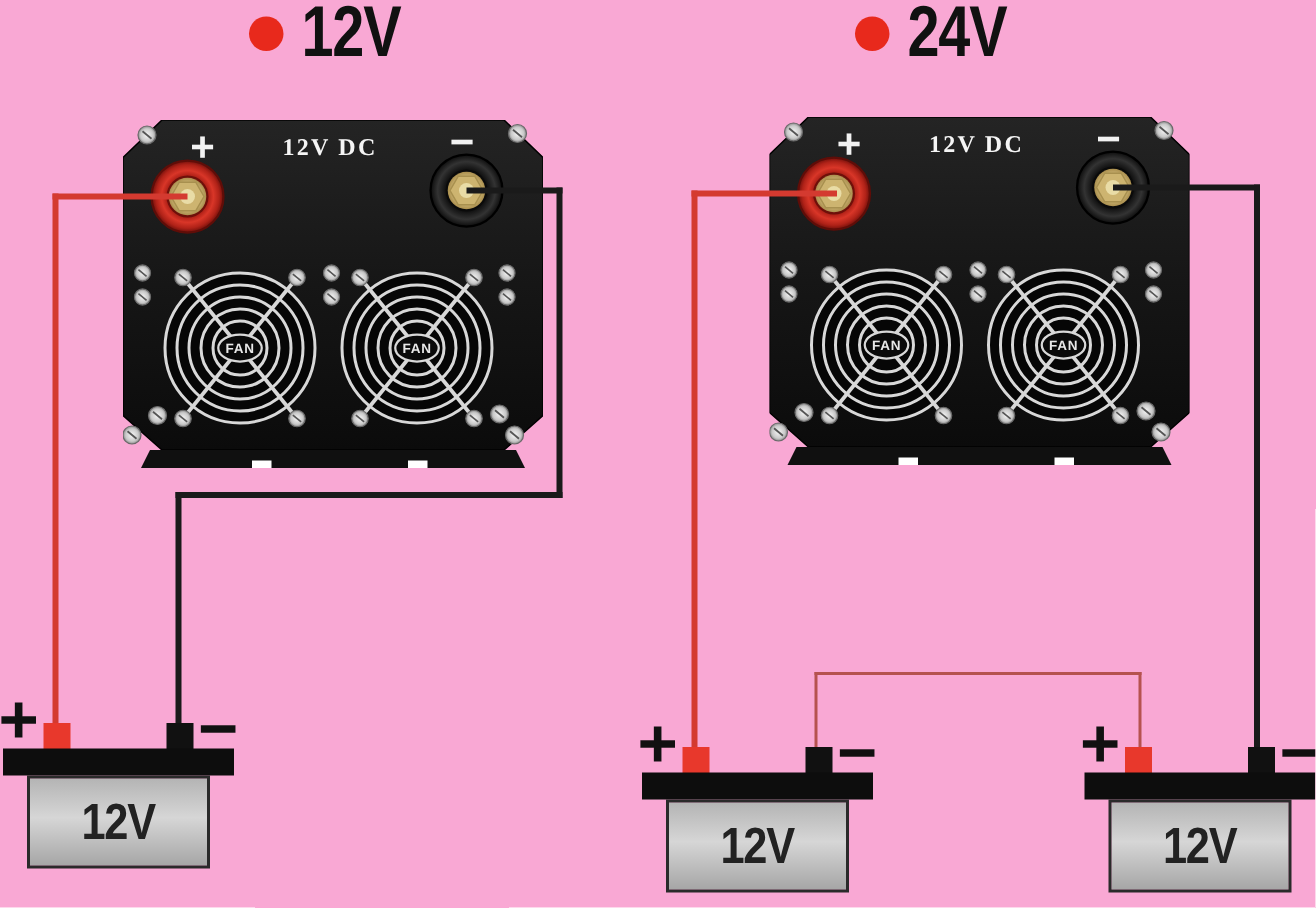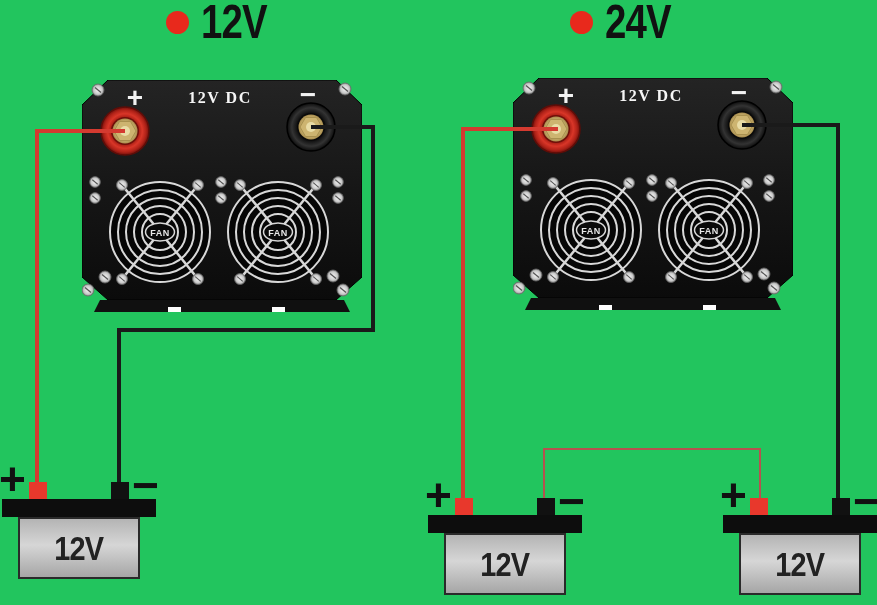--- a/index.html
+++ b/index.html
@@ -5,21 +5,21 @@
   :root{
     --title-dot:#e8291c;
     --wire-positive:#d43a30;
     --wire-negative:#1a1a1a;
     --wire-series-link:#b5524f;
     --battery-body:#c4c4c4;
     --battery-post-positive:#e8382c;
     --battery-post-negative:#111111;
   }
   html,body{margin:0;padding:0;background:#fff;}
-  .canvas{position:relative;width:877px;height:605px;background:#22c55e;overflow:hidden;
+  .canvas{position:relative;width:877px;height:605px;background:#f9a8d4;overflow:hidden;
           font-family:"Liberation Sans",sans-serif;}
   
   .title{position:absolute;display:flex;align-items:center;gap:12px;height:48px;top:-2px;}
   .dot{width:23px;height:23px;border-radius:50%;background:var(--title-dot,#e8291c);flex:0 0 auto;}
   .title-text{font-weight:bold;font-size:48px;color:#111;display:inline-block;
               transform:scaleX(.8);transform-origin:left center;letter-spacing:-1px;line-height:48px;}
   
   .wire{position:absolute;}
   .wire-red{background:var(--wire-positive,#d43a30);}
   .wire-black{background:var(--wire-negative,#1a1a1a);}

